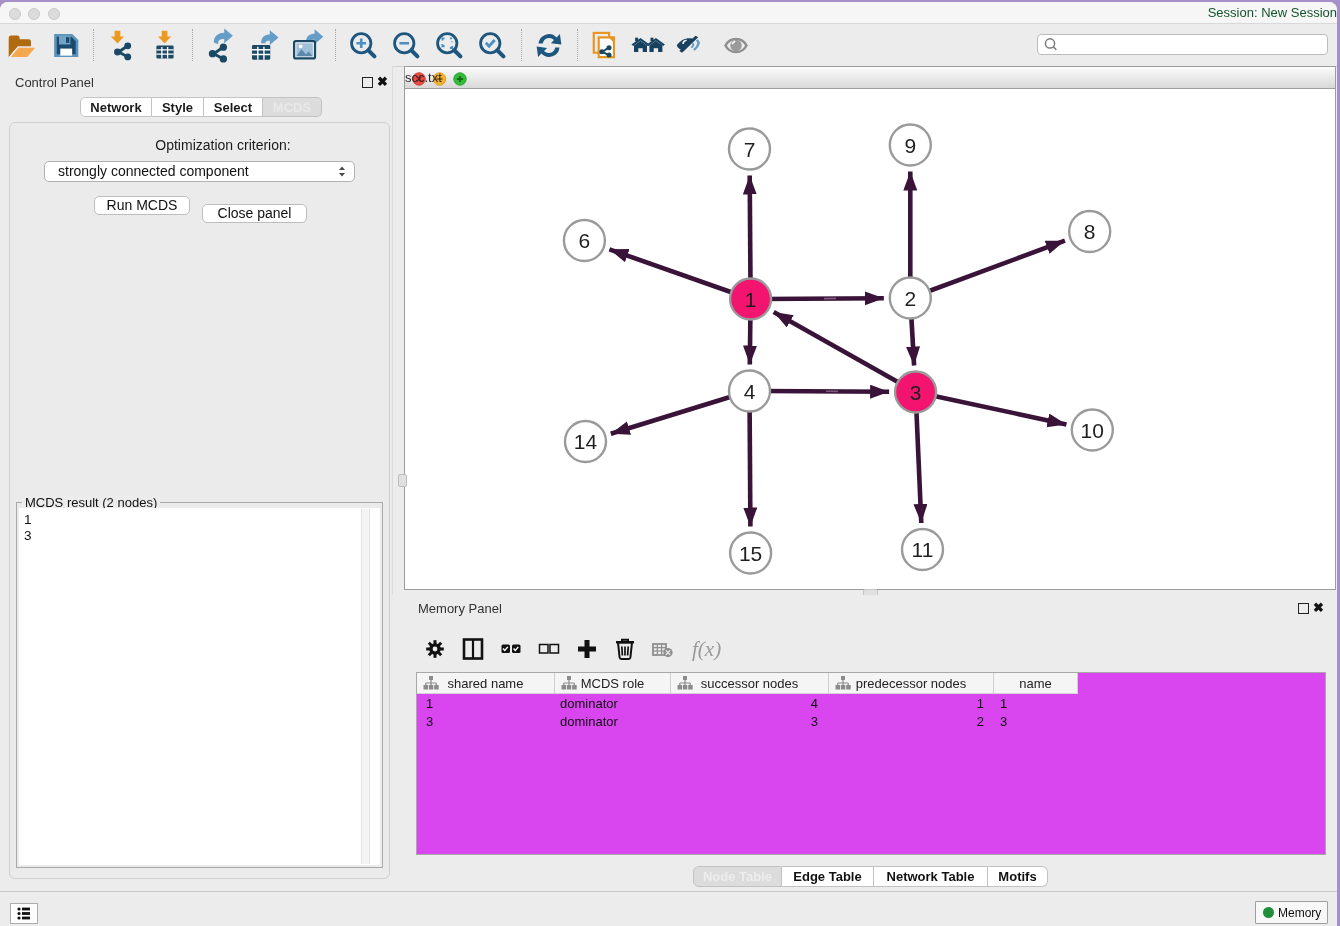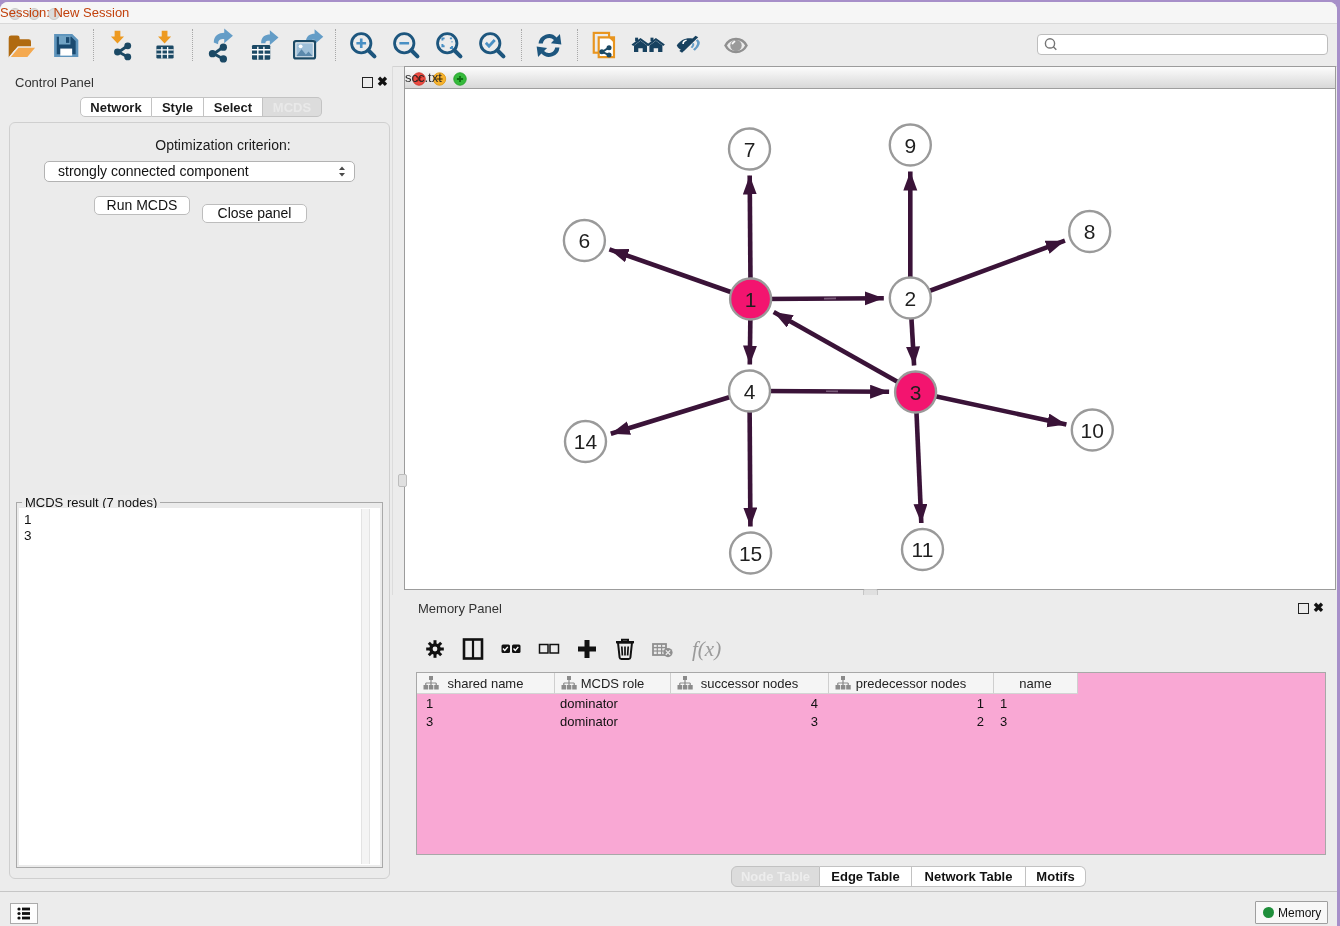--- a/index.html
+++ b/index.html
@@ -1,21 +1,21 @@
 <!DOCTYPE html>
 <html><head>
 <meta charset="utf-8">
 <style>
   html,body{margin:0;padding:0;}
   body{width:1340px;height:926px;background:#a78fc9;font-family:"Liberation Sans",sans-serif;overflow:hidden;position:relative;}
   .abs{position:absolute;}
   #app{position:absolute;left:0;top:2px;width:1337px;height:924px;background:#ececec;border-radius:8px 8px 0 0;overflow:hidden;}
   #titlebar{position:absolute;left:0;top:0;width:100%;height:21px;background:#f6f6f6;border-bottom:1px solid #d9d9d9;}
   .tl{position:absolute;top:6px;width:12px;height:12px;border-radius:50%;background:#dcdcdc;border:1px solid #c9c9c9;box-sizing:border-box;}
-  #wtitle{position:absolute;top:3px;left:0;width:100%;text-align:left;font-size:13px;color:#c2410c;}
+  #wtitle{position:absolute;top:3px;left:0;width:100%;text-align:right;font-size:13px;color:#14532d;}
   #toolbar{position:absolute;left:0;top:22px;width:100%;height:42px;background:#ececec;border-bottom:1px solid #d2d2d2;}
   .sep{position:absolute;top:5px;height:32px;width:0;border-left:1px dotted #a8a8a8;}
   #searchbox{position:absolute;left:1037px;top:10px;width:289px;height:19px;background:#fff;border:1px solid #bdbdbd;border-radius:4px;}
 
   
   #cpanel{position:absolute;left:0;top:64px;width:392px;height:823px;background:#ececec;border-right:1px solid #dcdcdc;}
   #cp-title{position:absolute;left:15px;top:9px;font-size:13px;color:#333;}
   .tab{position:absolute;top:31px;height:20px;box-sizing:border-box;background:#fff;border:1px solid #c3c3c3;border-left:none;color:#1a1a1a;font-size:13px;font-weight:bold;text-align:center;line-height:19px;}
   #cp-box{position:absolute;left:9px;top:56px;width:381px;height:757px;border:1px solid #cfcfcf;border-radius:6px;background:#ebebeb;box-sizing:border-box;}
   #optlabel{position:absolute;left:0;top:71px;width:100%;text-align:center;font-size:14px;color:#1a1a1a;padding-left:27px;}
@@ -27,24 +27,24 @@
   #fscroll{position:absolute;right:10px;top:1px;width:7px;bottom:1px;background:#f4f4f4;border-left:1px solid #e3e3e3;border-right:1px solid #e3e3e3;}
 
   
   #netframe{position:absolute;left:404px;top:64px;width:932px;height:524px;border:1px solid #9c9c9c;box-sizing:border-box;background:#fff;}
   #nettitle{position:absolute;left:0;top:0;width:100%;height:21px;background:linear-gradient(#fcfcfc,#d8d8d8);border-bottom:1px solid #9e9e9e;}
   #netname{position:absolute;top:3px;left:0;width:100%;font-size:13px;color:#2b2b2b;}
 
   
   #tpanel{position:absolute;left:392px;top:593px;width:945px;height:294px;background:#ececec;}
   #tp-title{position:absolute;left:26px;top:6px;font-size:13px;color:#333;}
-  #tbl{position:absolute;left:24px;top:77px;width:910px;height:183px;background:#f9a8d4;border:1px solid #a8a8a8;box-sizing:border-box;}
+  #tbl{position:absolute;left:24px;top:77px;width:910px;height:183px;background:#d946ef;border:1px solid #a8a8a8;box-sizing:border-box;}
   .hcell{position:absolute;top:0;height:21px;background:#f5f5f5;border-right:1px solid #cfcfcf;border-bottom:1px solid #d4d4d4;box-sizing:border-box;font-size:13px;color:#222;text-align:center;line-height:21px;}
   .rcell{position:absolute;font-size:13px;color:#111;height:18px;line-height:18px;}
-  .btab{position:absolute;top:271px;height:21px;box-sizing:border-box;background:#fff;border:1px solid #c2c2c2;font-size:13px;font-weight:bold;color:#111;text-align:center;line-height:20px;margin-left:38px;}
+  .btab{position:absolute;top:271px;height:21px;box-sizing:border-box;background:#fff;border:1px solid #c2c2c2;font-size:13px;font-weight:bold;color:#111;text-align:center;line-height:20px;}
 
   
   #statusbar{position:absolute;left:0;top:889px;width:100%;height:35px;background:#ececec;border-top:1px solid #c6c6c6;}
 </style>
 </head>
 <body>
 <div id="app">
   <div id="titlebar">
     <div class="tl" style="left:9px;"></div>
     <div class="tl" style="left:28px;"></div>
@@ -221,21 +221,21 @@
     <div id="optlabel">Optimization criterion:</div>
     <div id="dropdown">strongly connected component
     <svg width="12" height="17" viewBox="0 0 12 17" style="position:absolute;right:6px;top:1px;">
       <path d="M3,7 L6,3.6 L9,7 z" fill="#4a4a4a"></path>
       <path d="M3,10 L6,13.4 L9,10 z" fill="#4a4a4a"></path>
     </svg>
   </div>
     <div class="btn" style="left:94px;width:96px;">Run MCDS</div>
     <div class="btn" style="left:202px;width:105px;margin-top:8px;">Close panel</div>
     <div id="fieldset">
-      <div id="legend">MCDS result (7 nodes)</div>
+      <div id="legend">MCDS result (2 nodes)</div>
       <div id="ftext">
         <div style="position:absolute;left:5px;top:4px;font-size:13.5px;color:#111;line-height:16px;">1<br>3</div>
         <div id="fscroll"></div>
       </div>
     </div>
   </div>
 
   <div id="netframe">
     <div id="nettitle">
       <svg width="70" height="21" viewBox="0 0 70 21" style="position:absolute;left:0;top:0;">

